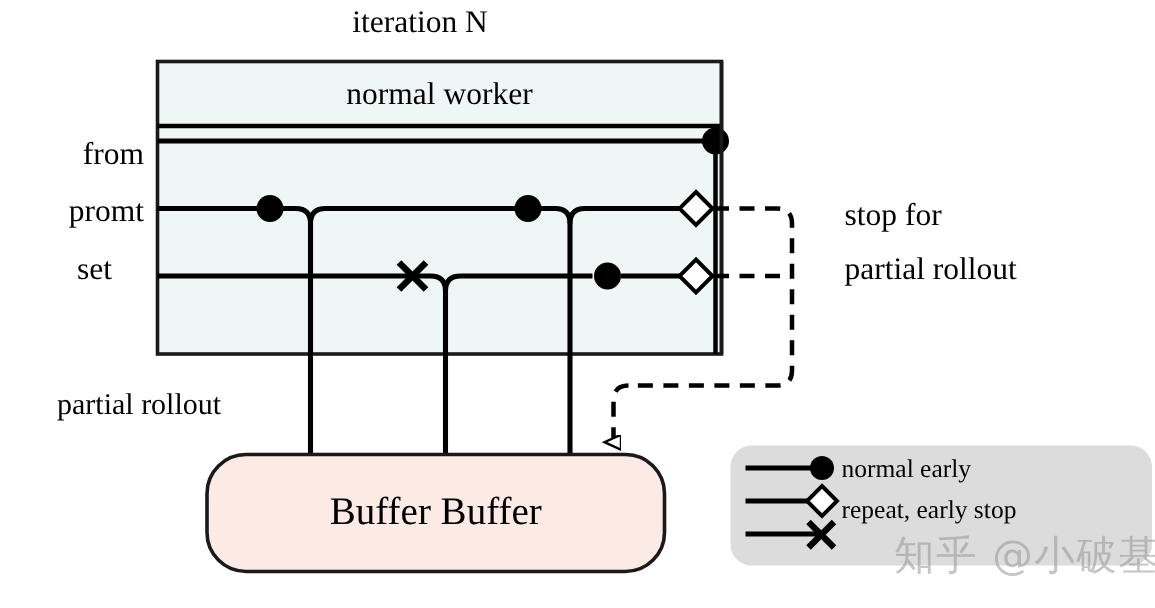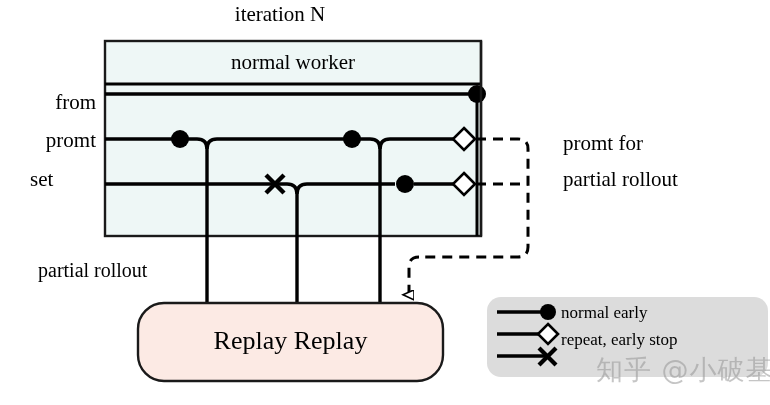--- a/index.html
+++ b/index.html
@@ -37,21 +37,21 @@
   }
   #worker-title {
     left: 105px;
     top: 50px;
     width: 376px;
     text-align: center;
     font-size: 21px;
   }
   #lbl-from   { left: 30px;  top: 90px;  width: 66px; text-align: right; font-size: 21px; }
   #lbl-promt  { left: 24px;  top: 128px; width: 72px; text-align: right; font-size: 21px; }
-  #lbl-set    { left: 30px;  top: 167px; width: 66px; text-align: left; font-size: 21px; }
+  #lbl-set    { left: 30px;  top: 167px; width: 66px; text-align: center; font-size: 21px; }
   #lbl-partial-rollout { left: 38px; top: 259px; font-size: 20px; }
   #lbl-save1  { left: 563px; top: 131px; font-size: 21px; }
   #lbl-save2  { left: 563px; top: 167px; font-size: 21px; }
   #rb-text {
     left: 138px;
     top: 326px;
     width: 305px;
     text-align: center;
     font-size: 26px;
   }
@@ -143,23 +143,23 @@
   <div class="txt" id="title-text">iteration N</div>
 
   <div class="txt" id="worker-title">normal worker</div>
 
   <div class="txt" id="lbl-promt">promt</div>
   <div class="txt" id="lbl-from">from</div>
   <div class="txt" id="lbl-set">set</div>
 
   <div class="txt" id="lbl-partial-rollout">partial rollout</div>
 
-  <div class="txt" id="lbl-save1">promt for</div>
+  <div class="txt" id="lbl-save1">stop for</div>
   <div class="txt" id="lbl-save2">partial rollout</div>
 
-  <div class="txt" id="rb-text">Replay Replay</div>
+  <div class="txt" id="rb-text">Buffer Buffer</div>
 
   <div class="txt legend-label" id="leg-0">normal early</div>
   <div class="txt legend-label" id="leg-2">repeat, early stop</div>
 
   <div id="watermark">知乎 @小破基</div>
 
 </div>
 
 </body></html>

